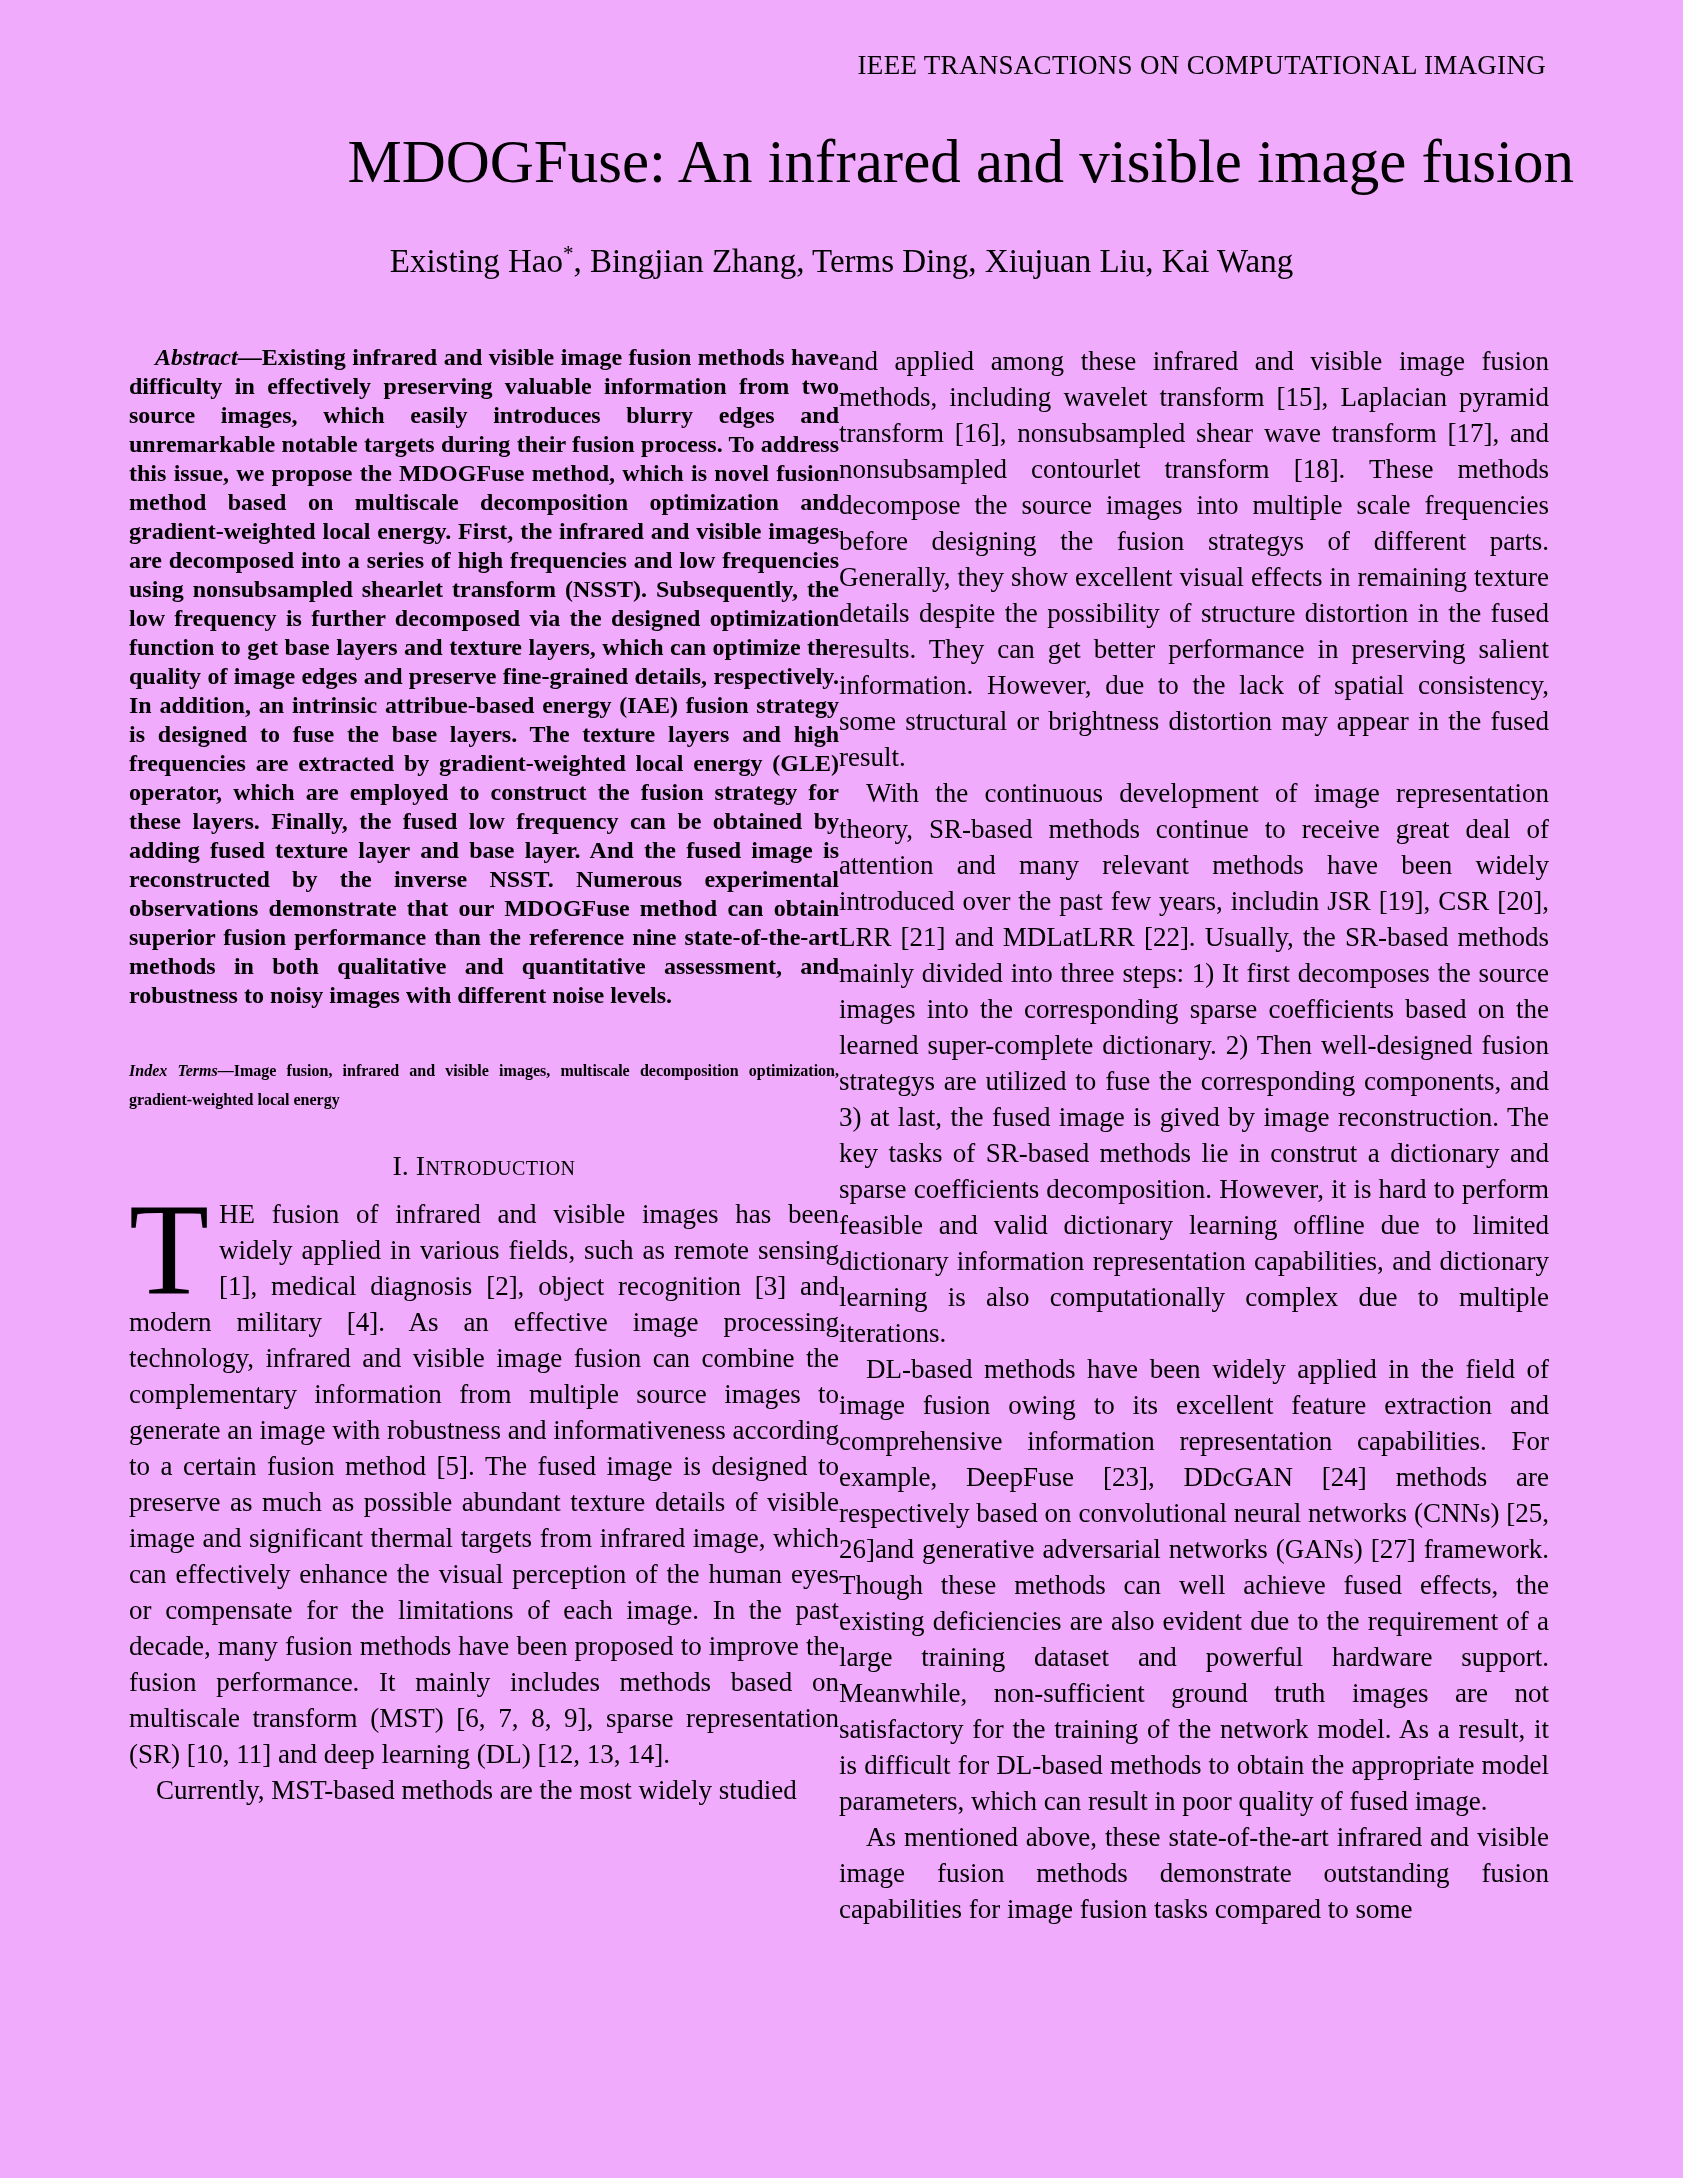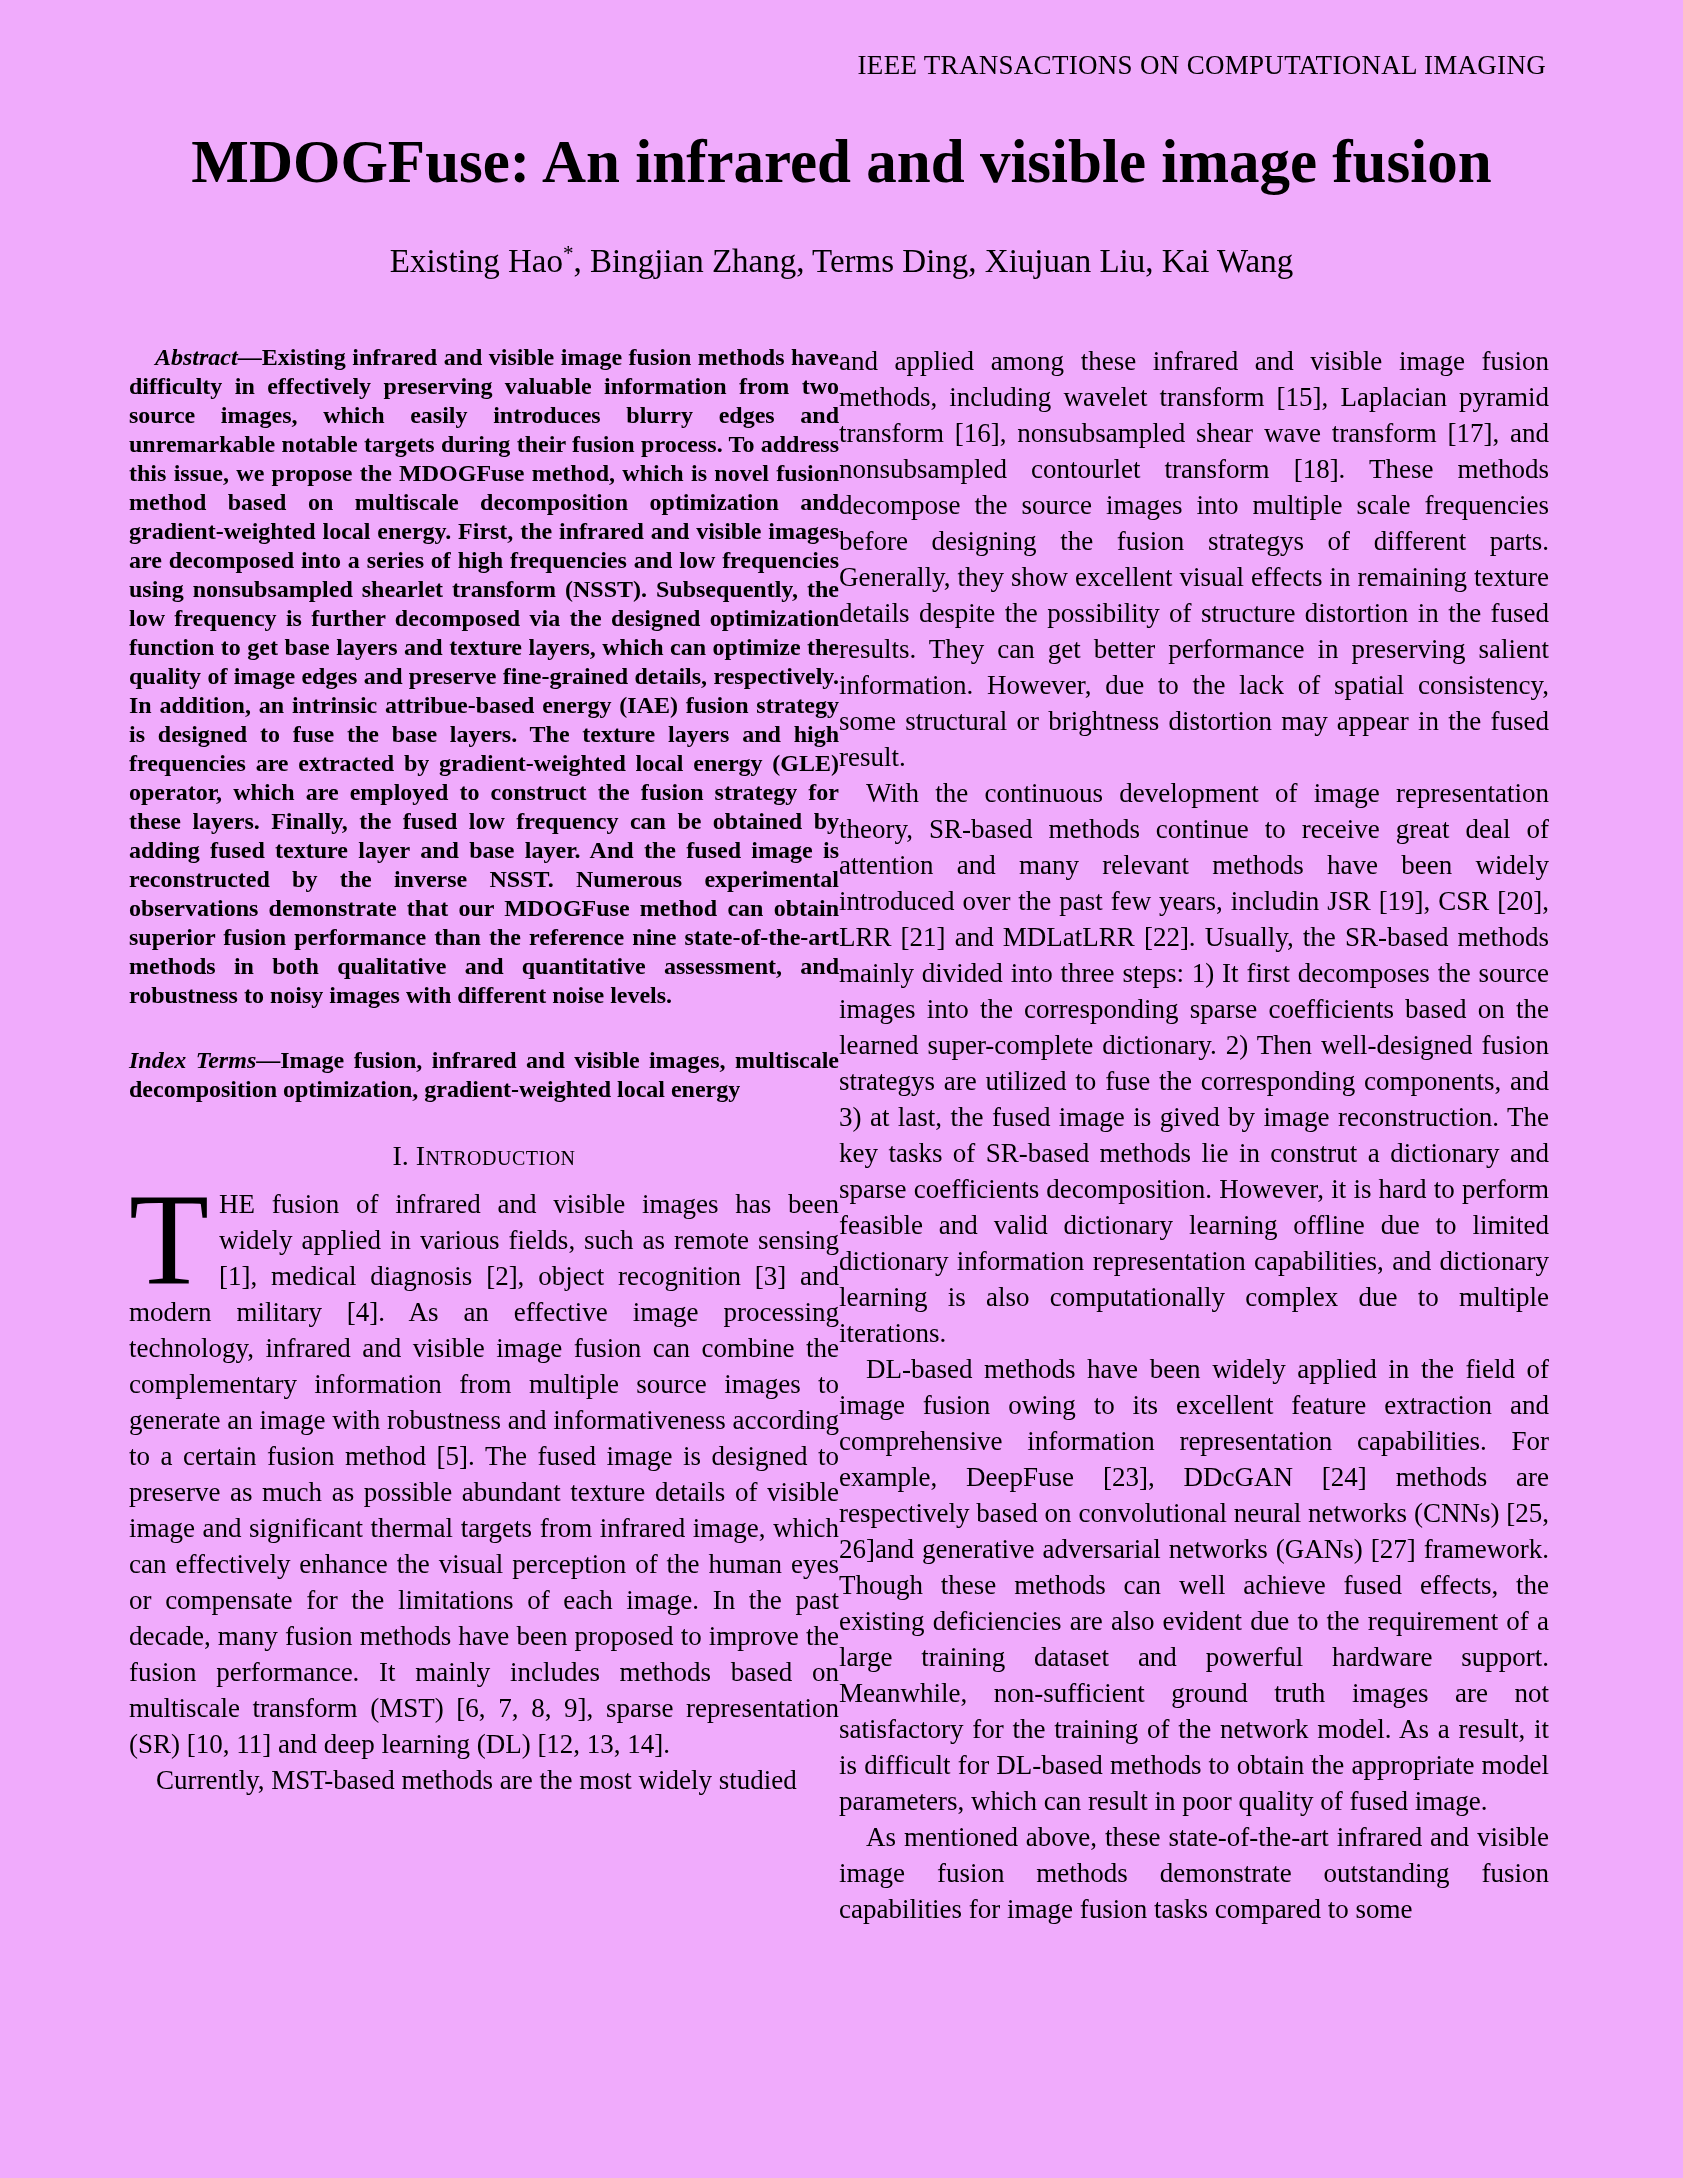--- a/index.html
+++ b/index.html
@@ -16,23 +16,23 @@
   }
   .running-head {
     text-align: right;
     padding: 50px 137px 0 0;
     font-size: 27px;
     letter-spacing: 0.3px;
     white-space: nowrap;
   }
   .title {
     margin: 46px 109px 0 109px;
-    text-align: center;
+    text-align: right;
     font-size: 61px;
-    font-weight: bold;
+    font-weight: normal;
     line-height: 70px;
   }
   .authors {
     margin-top: 44px;
     text-align: center;
     font-size: 33px;
   }
   .authors sup { font-size: 21px; }
   .columns {
     display: flex;
@@ -43,23 +43,23 @@
   p { margin: 0; }
   .abstract {
     font-weight: bold;
     font-size: 24px;
     line-height: 29px;
     text-align: justify;
     text-indent: 26px;
   }
   .abstract .lead-label, .index-terms .lead-label { font-style: italic; }
   .index-terms {
-    margin-top: 36px;
+    margin-top: 46px;
     font-weight: bold;
-    font-size: 24px;
+    font-size: 16px;
     line-height: 29px;
     text-align: justify;
   }
   .section-heading {
     margin: 36px 0 14px 0;
     text-align: center;
     font-size: 28px;
     font-weight: normal;
   }
   .section-heading .sc { font-variant: small-caps; letter-spacing: 0.5px; }

